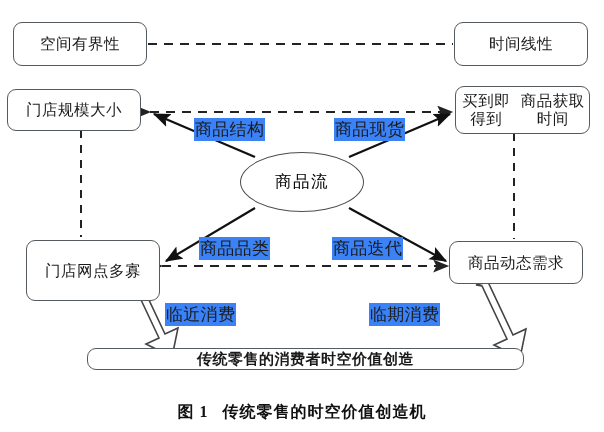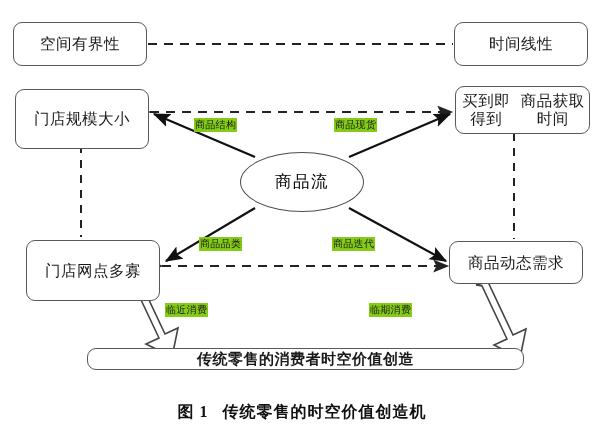--- a/index.html
+++ b/index.html
@@ -52,24 +52,24 @@
     align-items: center;
     justify-content: center;
     color: #000000;
     font-size: 16.5px;
     letter-spacing: 1.5px;
     z-index: 4;
   }
   .edge-label {
     position: absolute;
     color: #1a1a1a;
-    font-size: 10px;
+    font-size: 17px;
     letter-spacing: 0.3px;
     white-space: nowrap;
-    background: #84cc16;
+    background: #3b82f6;
     padding: 0 1px;
     z-index: 5;
   }
   .caption {
     position: absolute;
     left: 0;
     width: 604px;
     text-align: center;
     color: #111111;
     font-size: 16px;
@@ -121,21 +121,21 @@
   </svg>
 
   <div class="node-box" style="left:454px; top:22px; width:134px; height:44px;">
     <span>时间线性</span>
   </div>
 
   <div class="node-box" style="left:13px; top:22px; width:134px; height:44px;">
     <span>空间有界性</span>
   </div>
 
-  <div class="node-box" style="left:15px; top:89px; width:134px; height:60px;">
+  <div class="node-box" style="left:7px; top:89px; width:134px; height:42px;">
     <span>门店规模大小</span>
   </div>
 
   <div class="node-box two-line" style="left:455px; top:86px; width:135px; height:48px;">
     <span>买到即得到</span>
     <span>商品获取时间</span>
   </div>
 
   <div class="node-box" style="left:26px; top:240px; width:134px; height:61px;">
     <span>门店网点多寡</span>

